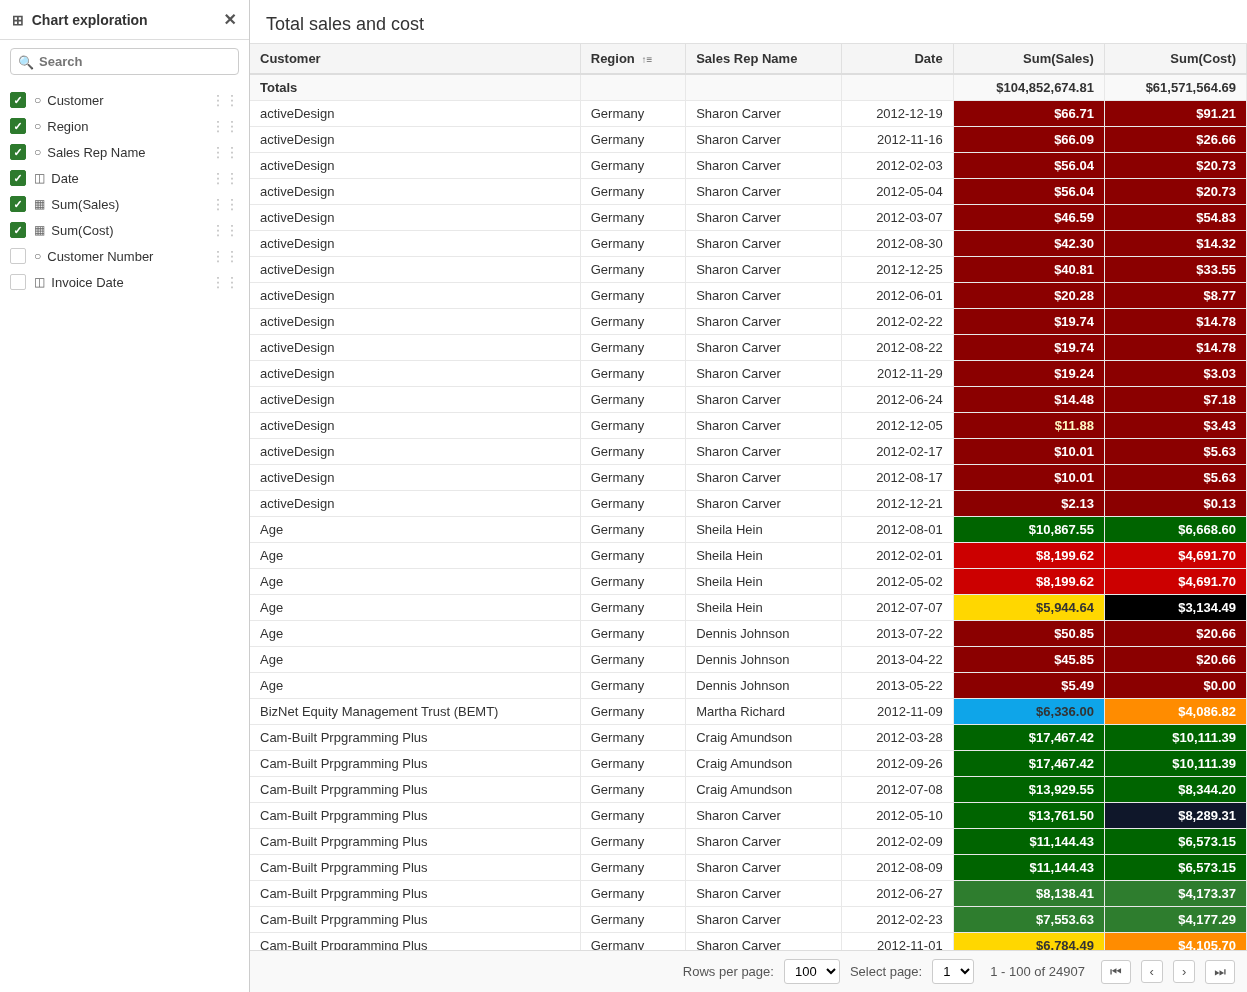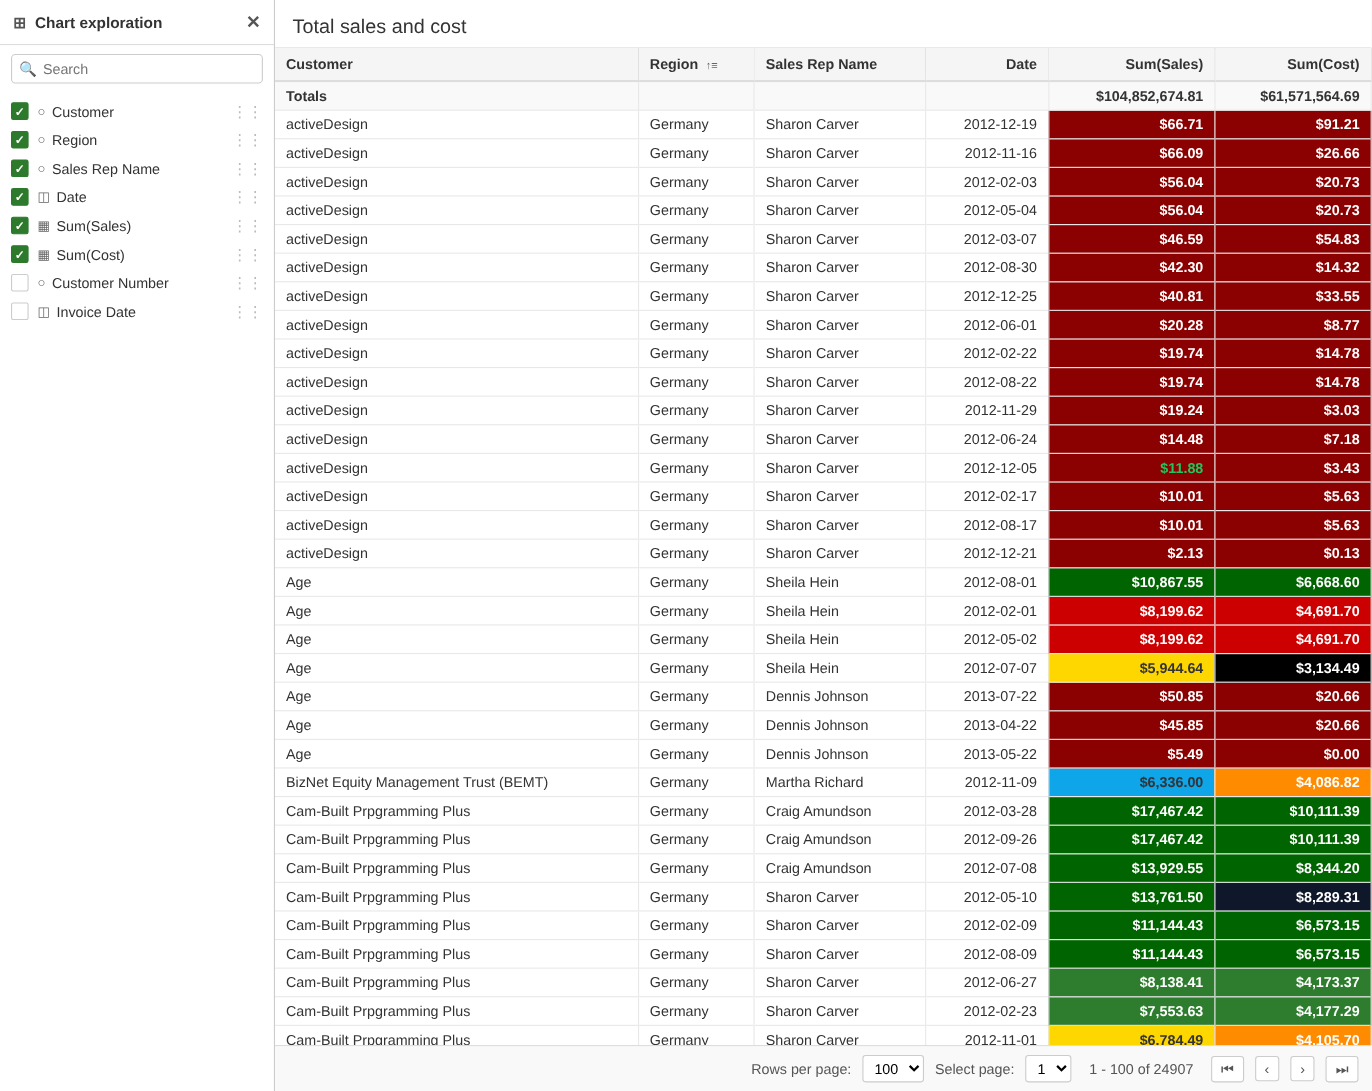--- a/index.html
+++ b/index.html
@@ -38,20 +38,21 @@
       margin: 8px 10px;
       position: relative;
     }
     #search-box input {
       width: 100%;
       padding: 5px 8px 5px 28px;
       border: 1px solid #ccc;
       border-radius: 4px;
       font-size: 13px;
       color: #888;
+      font-weight: bold;
     }
     #search-box .search-icon {
       position: absolute;
       left: 8px;
       top: 50%;
       transform: translateY(-50%);
       color: #888;
       font-size: 13px;
     }
     #field-list {
@@ -380,21 +381,21 @@
             <td>Sharon Carver</td>
             <td class="right">2012-06-24</td>
             <td class="right cell-color" style="background-color: rgb(139, 0, 0); color: rgb(255, 255, 255); font-weight: bold;">$14.48</td>
             <td class="right cell-color" style="background-color: rgb(139, 0, 0); color: rgb(255, 255, 255); font-weight: bold;">$7.18</td>
           </tr>
           <tr>
             <td>activeDesign</td>
             <td>Germany</td>
             <td>Sharon Carver</td>
             <td class="right">2012-12-05</td>
-            <td class="right cell-color" style="background-color: rgb(139, 0, 0); color: #22c55e; font-weight: bold;">$11.88</td>
+            <td class="right cell-color" style="background-color: rgb(139, 0, 0); color: #fef9c3; font-weight: bold;">$11.88</td>
             <td class="right cell-color" style="background-color: rgb(139, 0, 0); color: rgb(255, 255, 255); font-weight: bold;">$3.43</td>
           </tr>
           <tr>
             <td>activeDesign</td>
             <td>Germany</td>
             <td>Sharon Carver</td>
             <td class="right">2012-02-17</td>
             <td class="right cell-color" style="background-color: rgb(139, 0, 0); color: rgb(255, 255, 255); font-weight: bold;">$10.01</td>
             <td class="right cell-color" style="background-color: rgb(139, 0, 0); color: rgb(255, 255, 255); font-weight: bold;">$5.63</td>
           </tr>

